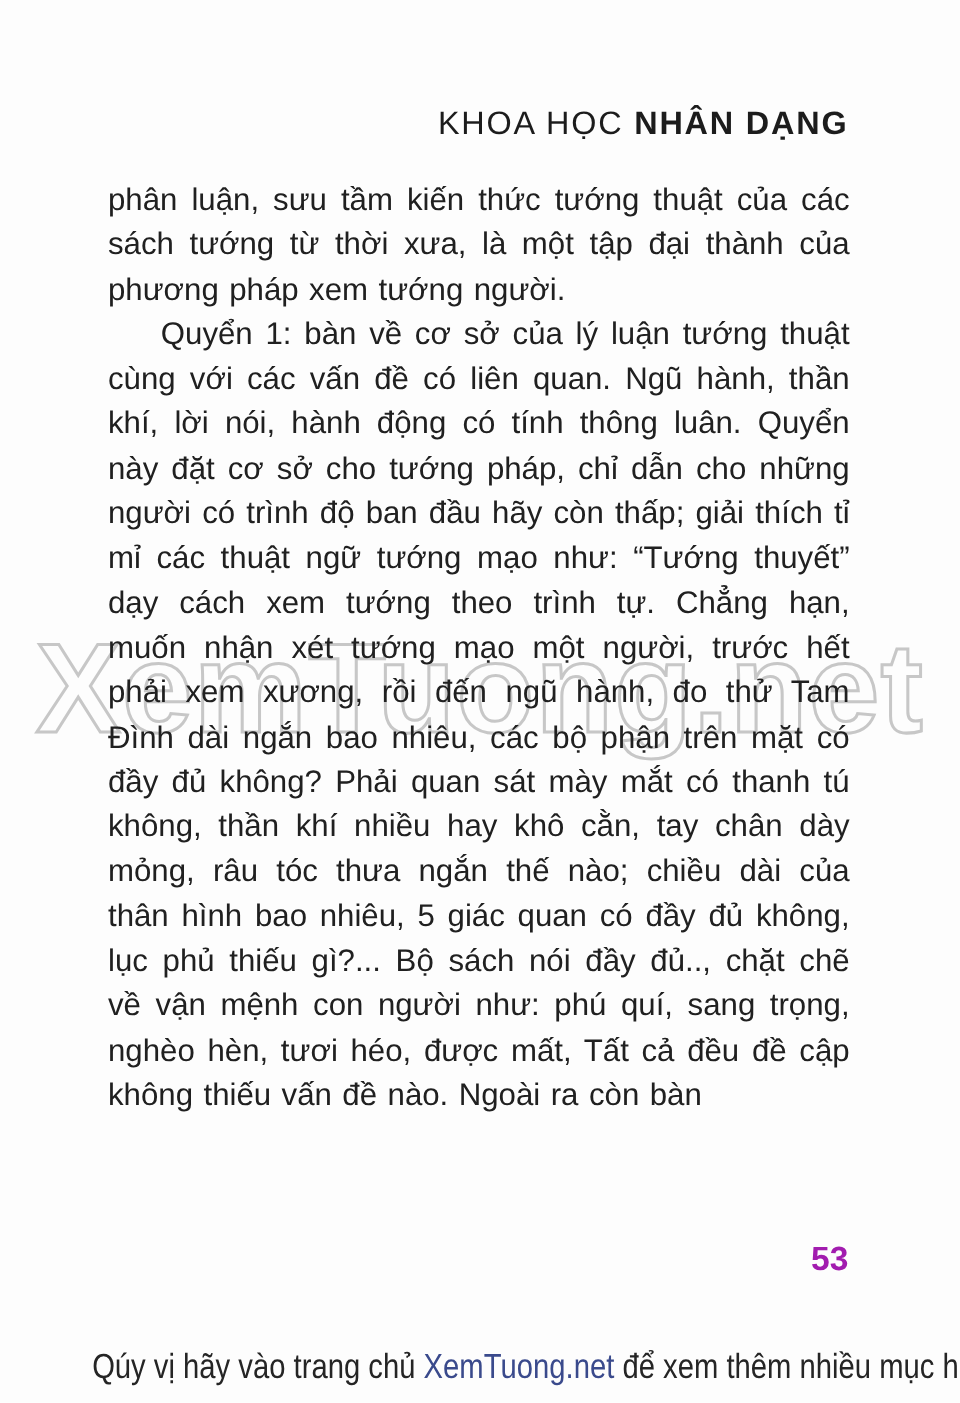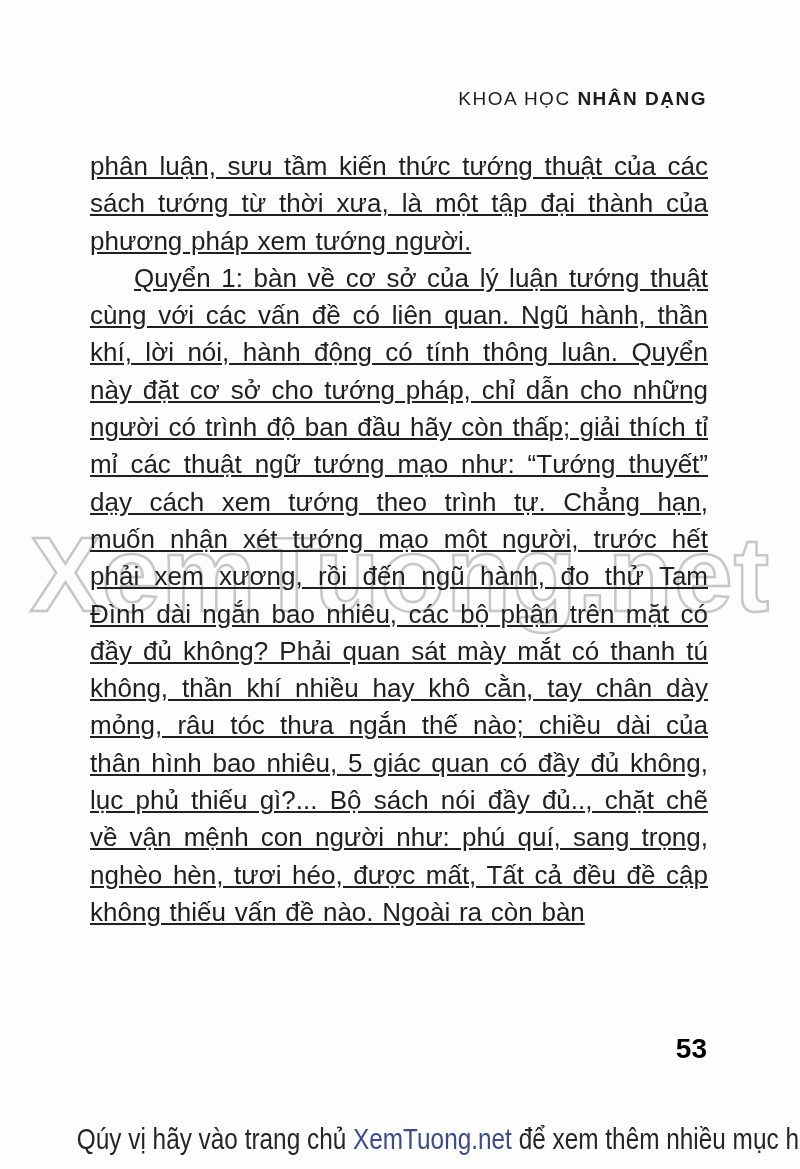--- a/index.html
+++ b/index.html
@@ -32,50 +32,50 @@
     -webkit-text-stroke: 2.5px #c7c7c7;
     text-stroke: 2.5px #c7c7c7;
     z-index: 1;
     pointer-events: none;
     user-select: none;
   }
   .running-head {
     position: absolute;
     top: 88px;
     right: 93px;
-    font-size: 19px;
+    font-size: 27px;
     letter-spacing: 1.5px;
     color: #1c1c1c;
     z-index: 2;
     white-space: nowrap;
     text-align: right;
   }
   .running-head .strong { font-weight: bold; }
   .body-text {
     position: absolute;
     top: 148px;
     left: 90px;
     width: 618px;
     font-size: 26px;
     line-height: 37.3px;
     text-align: justify;
     word-spacing: 1.5px;
     color: #202020;
     z-index: 2;
   }
-  .body-text p { margin: 0; text-decoration: underline; }
+  .body-text p { margin: 0; }
   .body-text p.indent { text-indent: 44px; }
   .italic { font-style: italic; }
   .page-number {
     position: absolute;
     top: 1033px;
     right: 93px;
     font-size: 28px;
     font-weight: bold;
-    color: #000000;
+    color: #a21caf;
     z-index: 2;
   }
   .footer {
     position: absolute;
     top: 1123px;
     left: 0;
     width: 100%;
     text-align: center;
     z-index: 2;
     white-space: nowrap;

